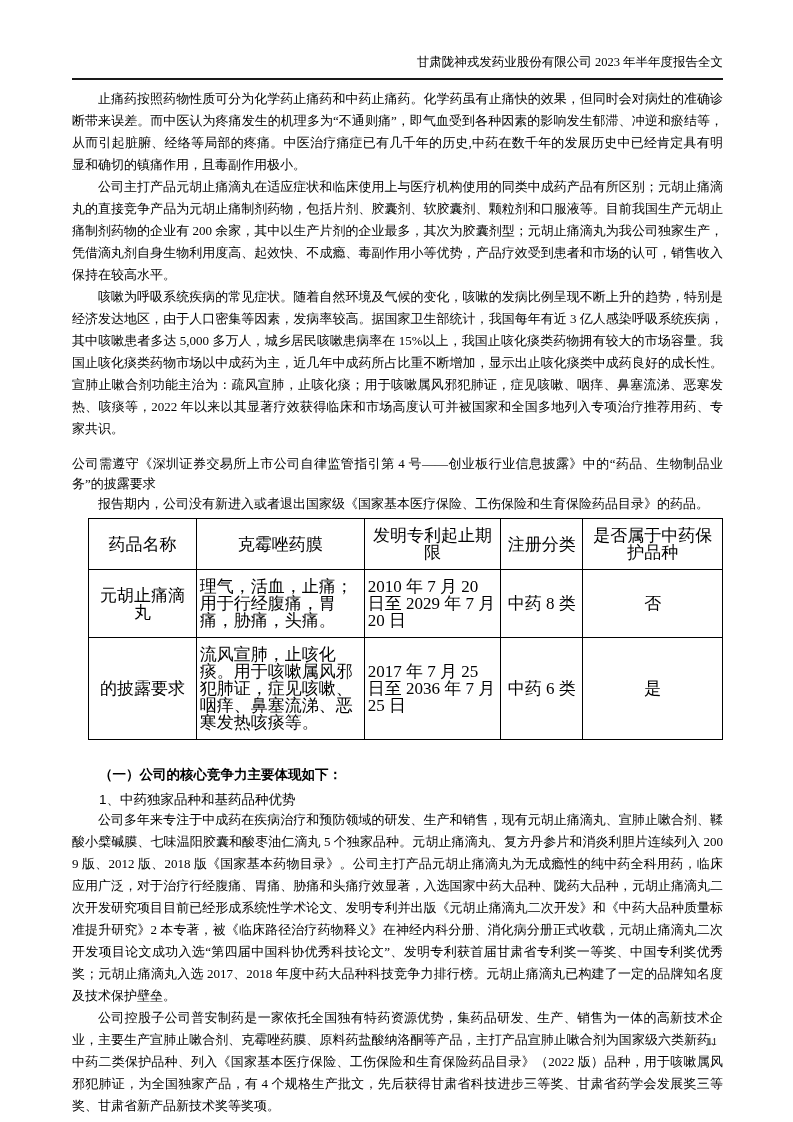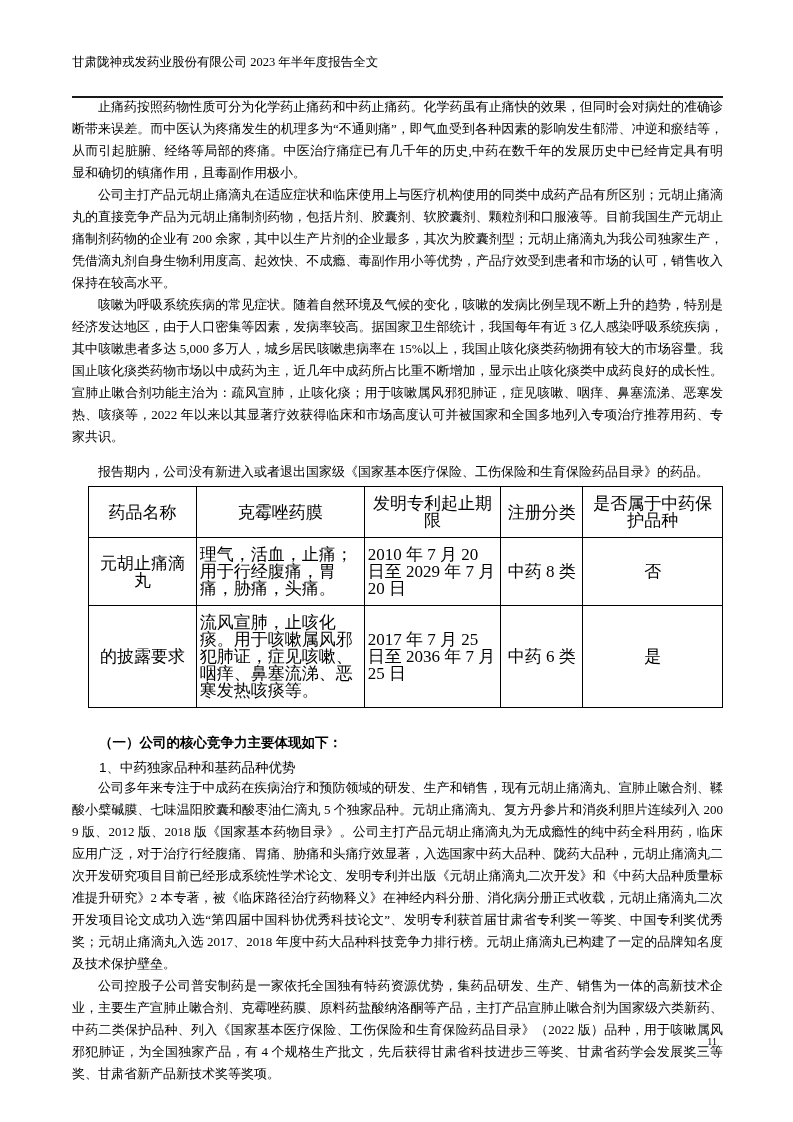--- a/index.html
+++ b/index.html
@@ -10,38 +10,38 @@
     height: 1122px;
     background: #ffffff;
     color: #000000;
     font-family: "Liberation Serif", "DejaVu Serif", serif;
     overflow: hidden;
   }
   .doc-header {
     position: absolute;
     top: 0; left: 72px; right: 70px;
     padding-top: 54px;
-    padding-bottom: 25px;
-    text-align: left;
+    padding-bottom: 7px;
+    text-align: right;
     font-size: 12.5px;
     border-bottom: 2px solid #1a1a1a;
   }
   .content {
     position: absolute;
     top: 86px; left: 72px; right: 70px;
   }
   p.body {
     margin: 0;
     font-size: 13px;
     line-height: 22px;
     text-align: justify;
     text-indent: 2em;
     word-break: break-all;
   }
-  p.first { margin-top: 10px; }
+  p.first { margin-top: 2px; }
   p.noindent { text-indent: 0; }
   p.tight { line-height: 20px; }
   .disclosure-block { margin-top: 14px; }
   table.drug-table {
     margin: 4px 0 0 16px;
     width: calc(100% - 16px);
     border-collapse: collapse;
     table-layout: fixed;
   }
   table.drug-table th, table.drug-table td {
@@ -93,20 +93,21 @@
     <span>甘肃陇神戎发药业股份有限公司 2023 年半年度报告全文</span>
   </div>
 
   <div class="content">
 
     <p class="body first">止痛药按照药物性质可分为化学药止痛药和中药止痛药。化学药虽有止痛快的效果，但同时会对病灶的准确诊断带来误差。而中医认为疼痛发生的机理多为“不通则痛”，即气血受到各种因素的影响发生郁滞、冲逆和瘀结等，从而引起脏腑、经络等局部的疼痛。中医治疗痛症已有几千年的历史,中药在数千年的发展历史中已经肯定具有明显和确切的镇痛作用，且毒副作用极小。</p>
     <p class="body">公司主打产品元胡止痛滴丸在适应症状和临床使用上与医疗机构使用的同类中成药产品有所区别；元胡止痛滴丸的直接竞争产品为元胡止痛制剂药物，包括片剂、胶囊剂、软胶囊剂、颗粒剂和口服液等。目前我国生产元胡止痛制剂药物的企业有 200 余家，其中以生产片剂的企业最多，其次为胶囊剂型；元胡止痛滴丸为我公司独家生产，凭借滴丸剂自身生物利用度高、起效快、不成瘾、毒副作用小等优势，产品疗效受到患者和市场的认可，销售收入保持在较高水平。</p>
     <p class="body">咳嗽为呼吸系统疾病的常见症状。随着自然环境及气候的变化，咳嗽的发病比例呈现不断上升的趋势，特别是经济发达地区，由于人口密集等因素，发病率较高。据国家卫生部统计，我国每年有近 3 亿人感染呼吸系统疾病，其中咳嗽患者多达 5,000 多万人，城乡居民咳嗽患病率在 15%以上，我国止咳化痰类药物拥有较大的市场容量。我国止咳化痰类药物市场以中成药为主，近几年中成药所占比重不断增加，显示出止咳化痰类中成药良好的成长性。宣肺止嗽合剂功能主治为：疏风宣肺，止咳化痰；用于咳嗽属风邪犯肺证，症见咳嗽、咽痒、鼻塞流涕、恶寒发热、咳痰等，2022 年以来以其显著疗效获得临床和市场高度认可并被国家和全国多地列入专项治疗推荐用药、专家共识。</p>
 
     <div class="disclosure-block">
+      <p class="body noindent tight">公司需遵守《深圳证券交易所上市公司自律监管指引第 4 号——创业板行业信息披露》中的“药品、生物制品业务”的披露要求</p>
       <p class="body tight">报告期内，公司没有新进入或者退出国家级《国家基本医疗保险、工伤保险和生育保险药品目录》的药品。</p>
     </div>
 
     <table class="drug-table">
       <colgroup>
         <col style="width:17%">
         <col style="width:26.5%">
         <col style="width:21.5%">
         <col style="width:13%">
         <col style="width:22%">

